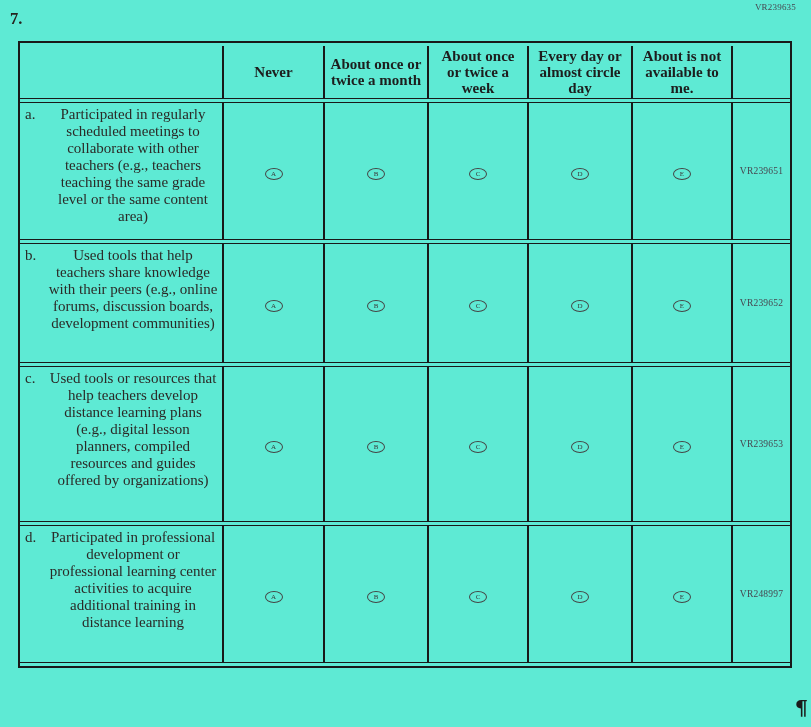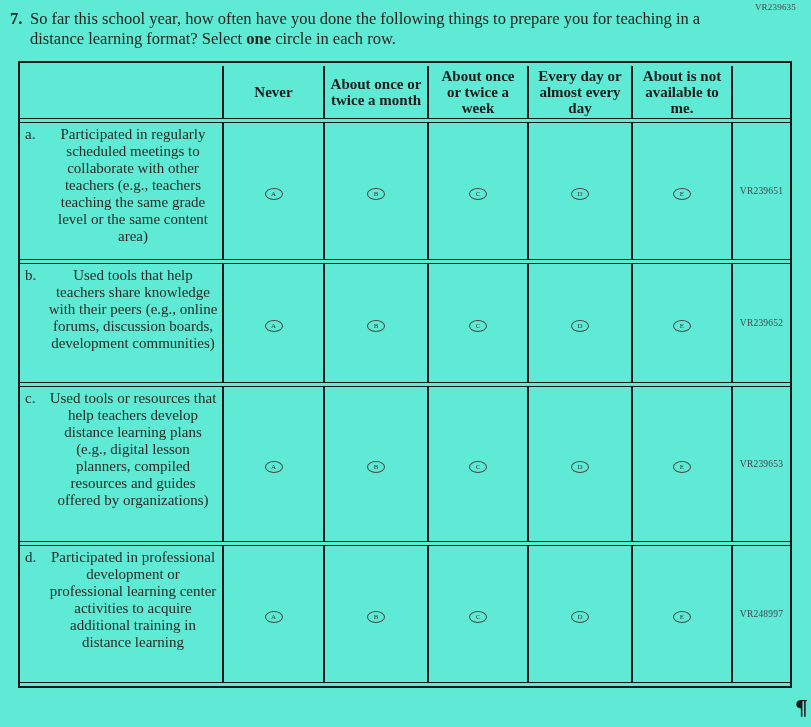--- a/index.html
+++ b/index.html
@@ -92,40 +92,39 @@
 </style>
 </head>
 <body>
 
 <div class="page">
 
   <div class="top-code">VR239635</div>
 
   <div class="question">
     <span class="qnum">7.</span>
-    <div class="qtext"><span>So far this school year, how often have you done the following things to prepare you for teaching in a distance learning format? Select </span><b>one</b><span> circle in each row.</span></div>
   </div>
 
   <table class="grid">
     <colgroup>
       <col style="width:204px">
         <col style="width:101px">
         <col style="width:104px">
         <col style="width:100px">
         <col style="width:104px">
         <col style="width:100px">
         <col style="width:57px">
     </colgroup>
     <thead>
       <tr>
         <th></th>
         <th>Never</th>
         <th>About once or twice a month</th>
         <th>About once or twice a week</th>
-        <th>Every day or almost every day</th>
+        <th>Every day or almost circle day</th>
         <th>About is not available to me.</th>
         <th></th>
       </tr>
     </thead>
     <tbody>
 
       <tr class="row-a">
         <td class="stem-cell">
           <div class="stem-wrap">
             <span class="stem-letter">a.</span>

